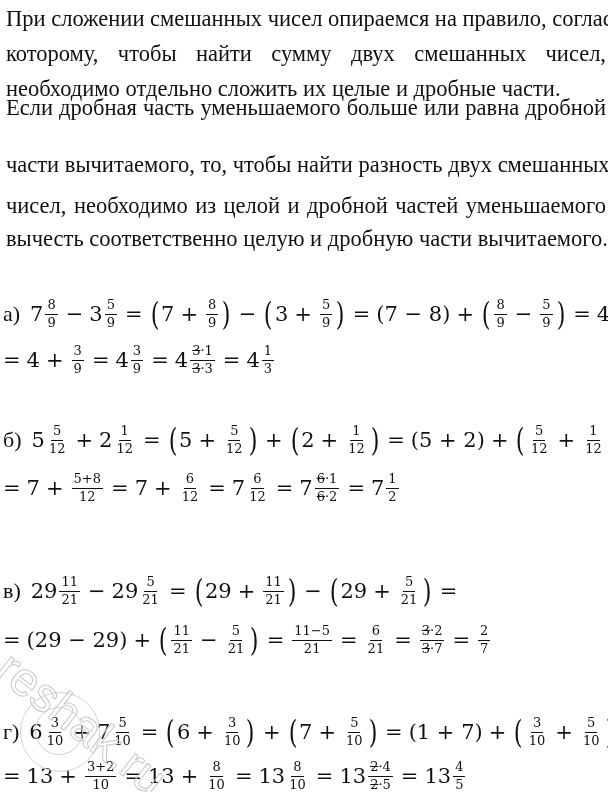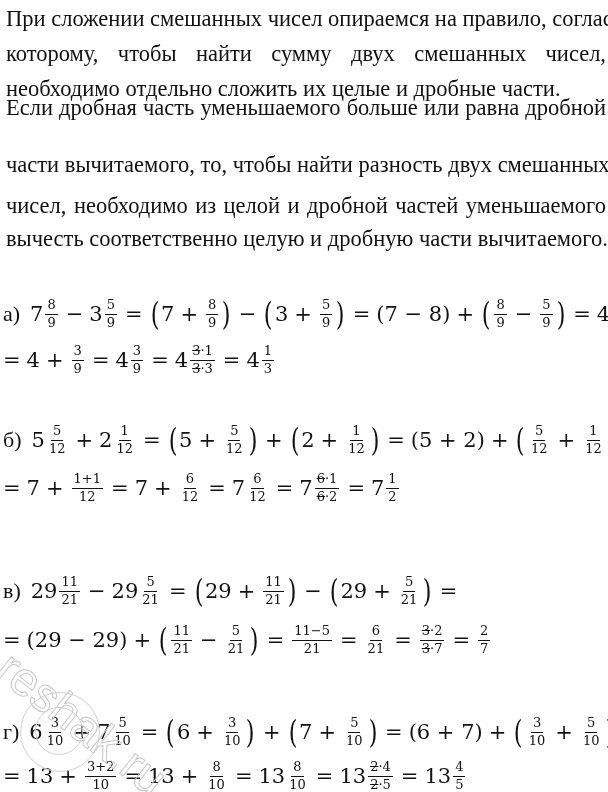--- a/index.html
+++ b/index.html
@@ -154,21 +154,21 @@
       <span class="n">1</span>
       <span class="d">12</span>
     </span>
     <span class="big">)</span>
 </div>
 <div class="math" style="top:460px;">
   <span class="op" style="margin-left:0">=</span>
     <span>7</span>
     <span class="op">+</span>
     <span class="frac">
-      <span class="n">1+1</span>
+      <span class="n">5+8</span>
       <span class="d">12</span>
     </span>
   <span class="op">=</span>
     <span>7</span>
     <span class="op">+</span>
     <span class="frac">
       <span class="n">6</span>
       <span class="d">12</span>
     </span>
   <span class="op">=</span>
@@ -286,21 +286,21 @@
   <span class="op">+</span>
     <span class="big">(</span>
     <span>7</span>
     <span class="op">+</span>
     <span class="frac">
       <span class="n">5</span>
       <span class="d">10</span>
     </span>
     <span class="big">)</span>
   <span class="op">=</span>
-    <span>(6 + 7)</span>
+    <span>(1 + 7)</span>
     <span class="op">+</span>
     <span class="big">(</span>
     <span class="frac">
       <span class="n">3</span>
       <span class="d">10</span>
     </span>
     <span class="op">+</span>
     <span class="frac">
       <span class="n">5</span>
       <span class="d">10</span>

